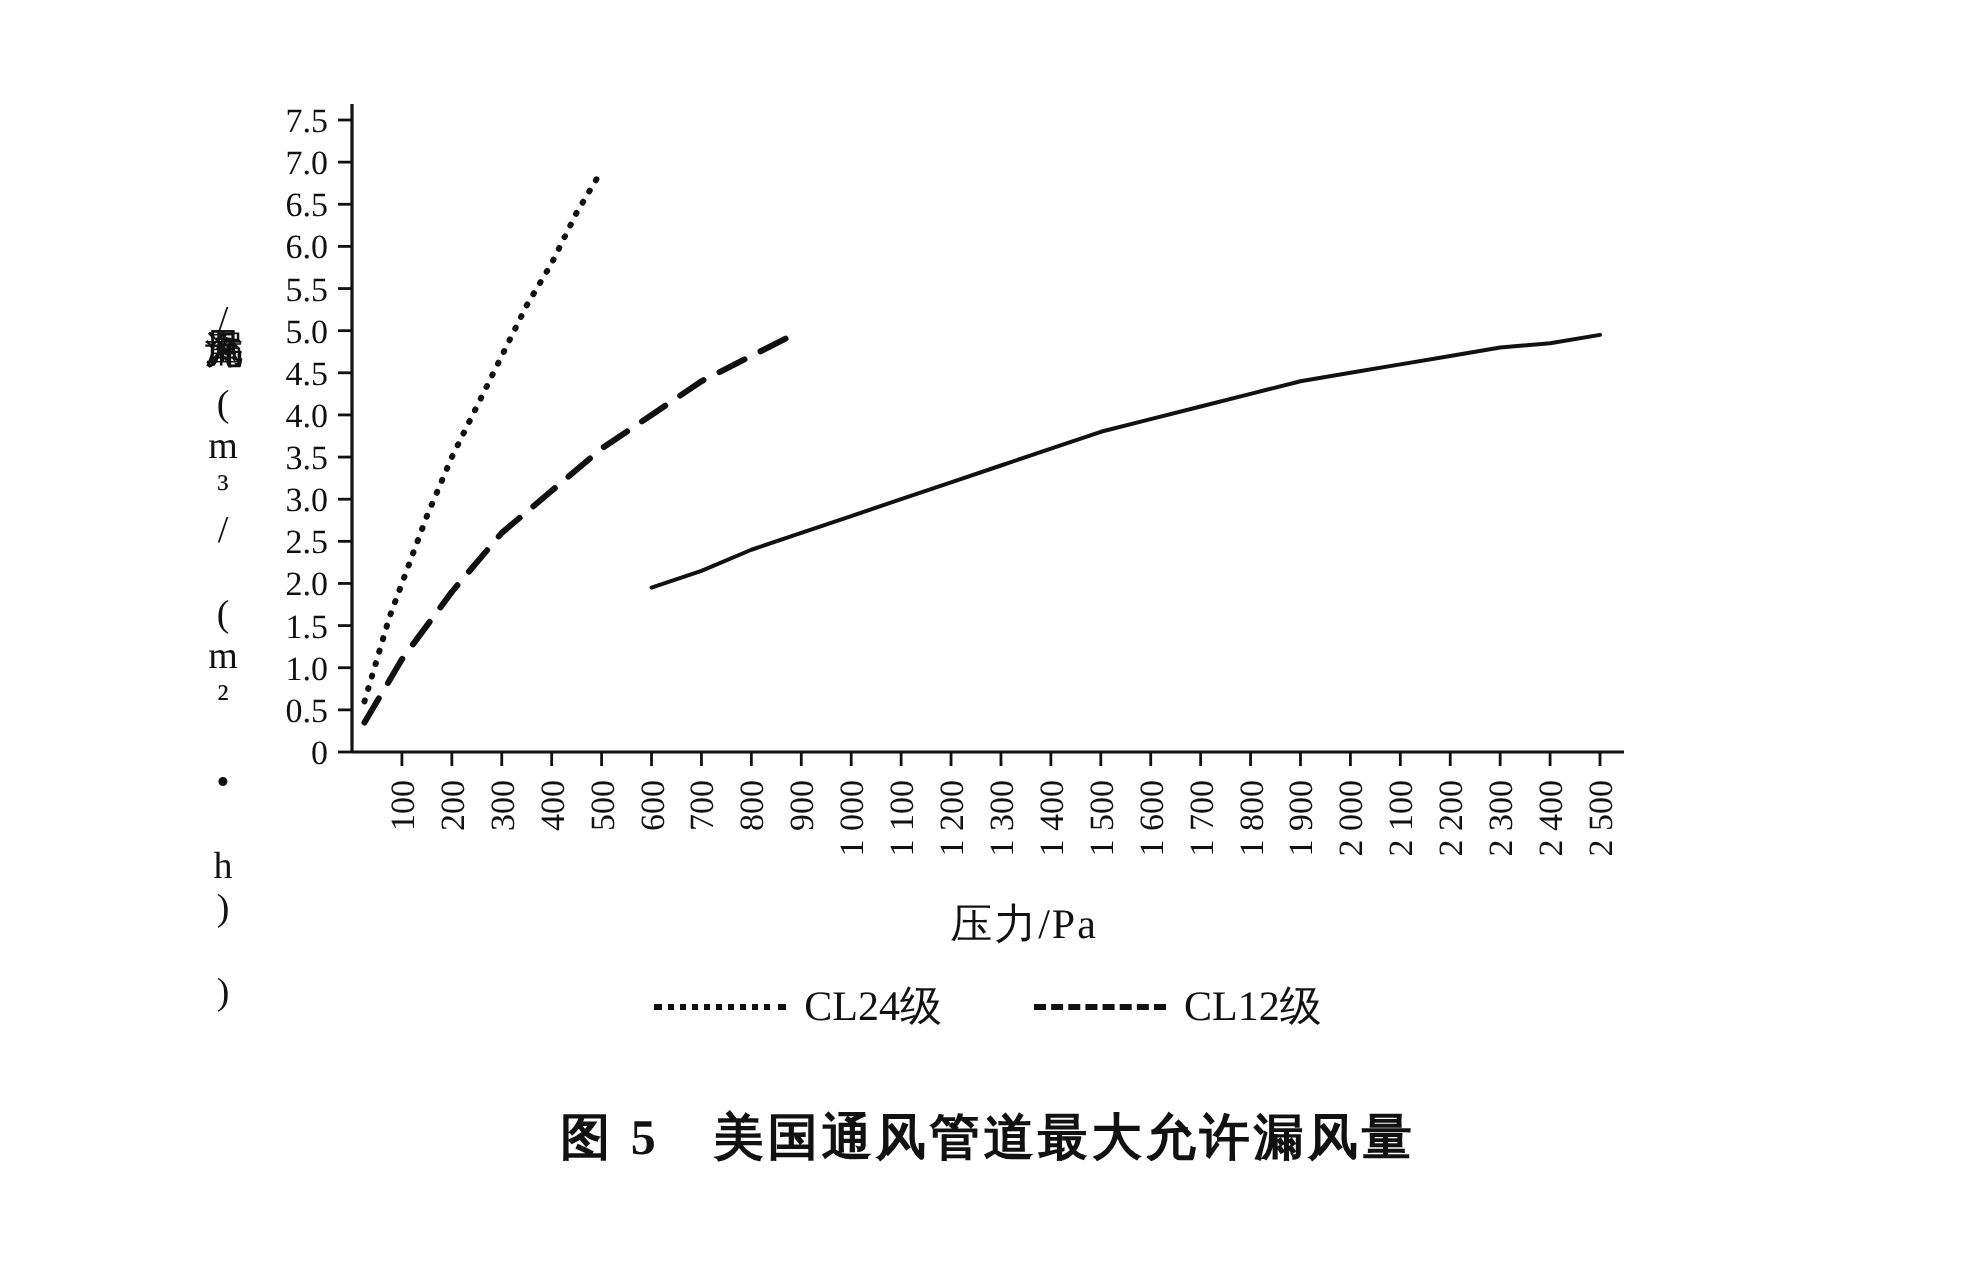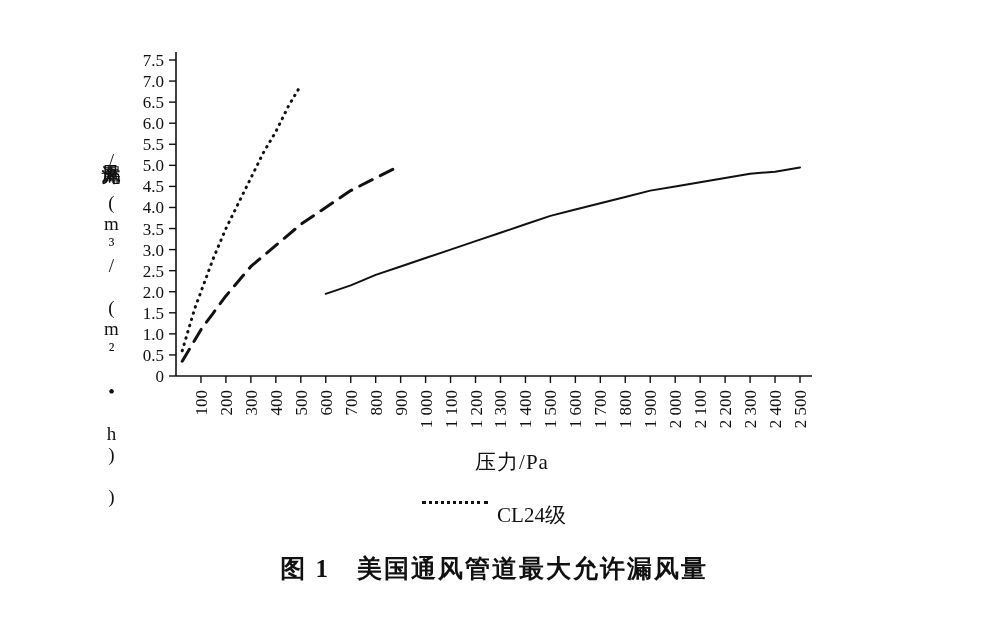--- a/index.html
+++ b/index.html
@@ -48,21 +48,21 @@
   .legend{
     position:absolute;
     left:0;right:0;
     top:489px;
     display:flex;
     justify-content:center;
     align-items:center;
     gap:46px;
     font-size:21px;
   }
-  .legend-item{display:flex;gap:9px;margin-top:12px;}
+  .legend-item{display:flex;align-items:center;gap:9px;}
   .legend-swatch{display:inline-block;width:66px;height:0;}
   .legend-label{font-family:"Liberation Serif",serif;}
   .caption{
     position:absolute;
     left:0;right:0;
     top:552px;
     text-align:center;
     font-size:25px;
     font-weight:bold;
     letter-spacing:2px;
@@ -172,16 +172,20 @@
   </div>
 
   <div class="ylabel">允许漏风量/ (m³/ (m² • h) )</div>
   <div class="xlabel">压力/Pa</div>
 
   <div class="legend">
     <div class="legend-item">
       <span class="legend-swatch" style="border-top:3px dotted #111;"></span>
       <span class="legend-label">CL24级</span>
     </div>
+    <div class="legend-item">
+      <span class="legend-swatch" style="border-top:3px dashed #111;"></span>
+      <span class="legend-label">CL12级</span>
+    </div>
   </div>
 
-  <div class="caption">图 1　美国通风管道最大允许漏风量</div>
+  <div class="caption">图 5　美国通风管道最大允许漏风量</div>
 </div>
 
 </body></html>

